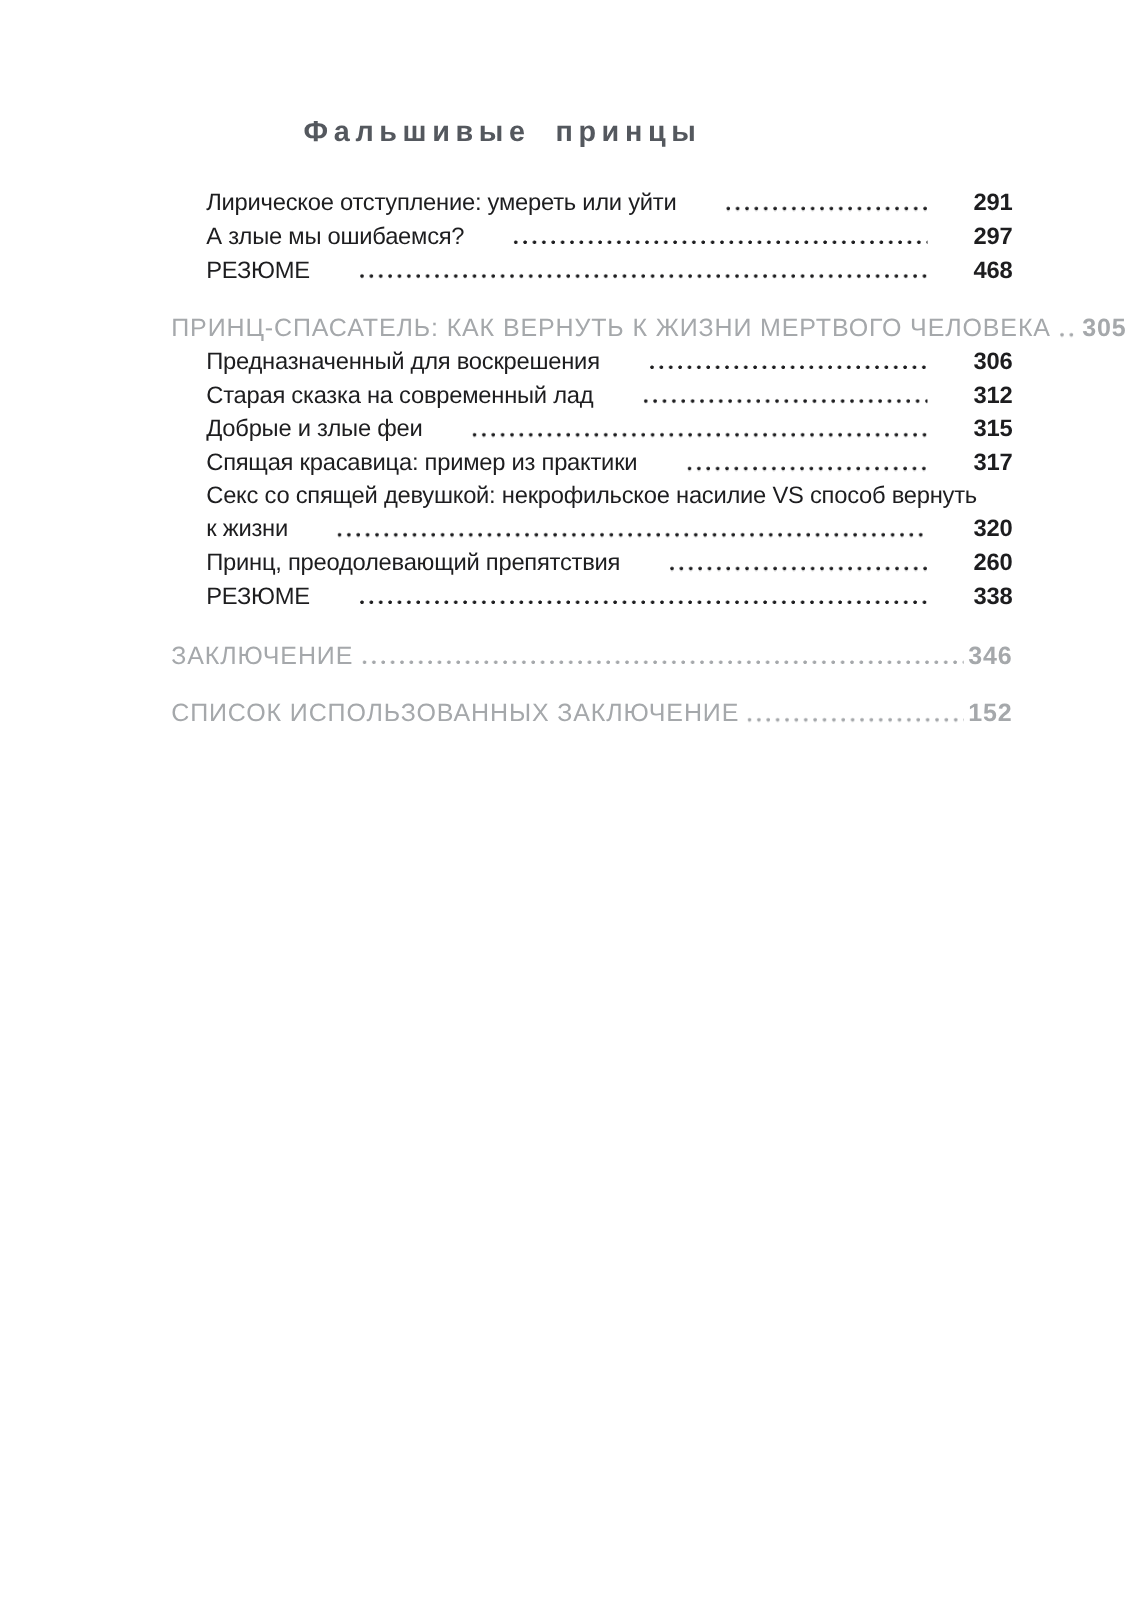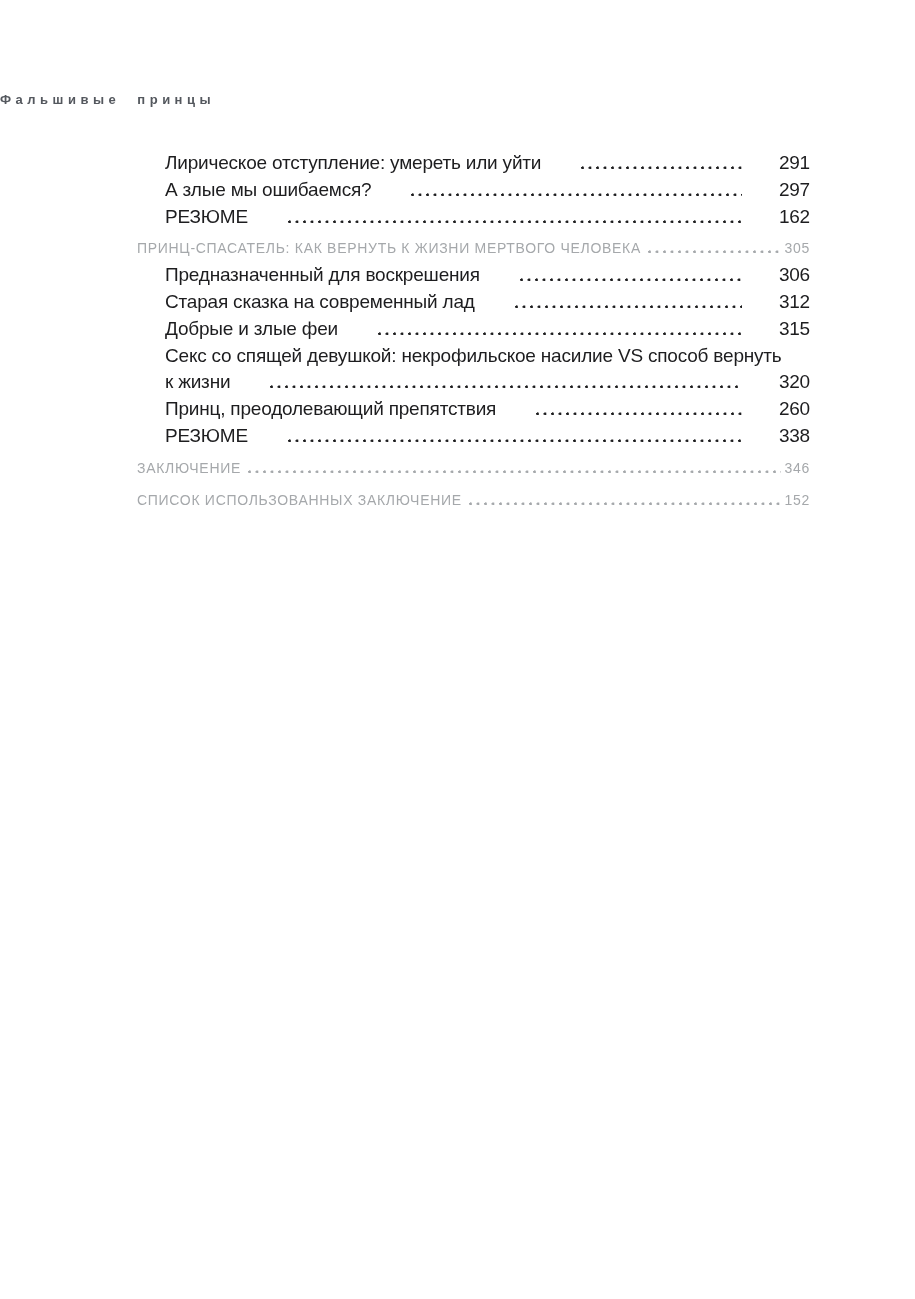--- a/index.html
+++ b/index.html
@@ -16,22 +16,23 @@
   }
   .page {
     position: absolute;
     inset: 0;
   }
   .running-head {
     position: absolute;
     top: 92px;
     left: 0;
     width: 804px;
+    text-align: center;
     font-weight: bold;
-    font-size: 13px;
+    font-size: 23px;
     letter-spacing: 4.5px;
     word-spacing: 9px;
     color: var(--head-color, #54585e);
   }
   .toc {
     position: absolute;
     top: 150px;
     left: 137px;
     width: 673px;
   }
@@ -45,23 +46,23 @@
     color: var(--entry-color, #1d1d1f);
     font-size: 19px;
     letter-spacing: -0.2px;
   }
   .toc-row.entry .toc-line {
     padding-left: 28px;
     gap: 33px;
   }
   .toc-row.section {
     color: var(--section-color, #a5a8ab);
-    font-size: 14px;
+    font-size: 20px;
     letter-spacing: 0.7px;
-    margin-top: 5px;
+    margin-top: 20px;
   }
   .toc-title {
     white-space: nowrap;
   }
   .leader {
     flex: 1;
     position: relative;
     margin: 0 2px 0 5px;
     min-width: 18px;
   }
@@ -71,20 +72,21 @@
     left: 2px;
     right: 2px;
     bottom: -1px;
     height: 4px;
     background-image: radial-gradient(circle at 1.6px 1.8px, currentColor 1.15px, transparent 1.7px);
     background-size: 7.5px 4px;
     background-repeat: repeat-x;
   }
   .toc-page {
     white-space: nowrap;
+    font-weight: bold;
   }
 </style>
 </head>
 <body style="--bg-color: #ffffff; --head-color: #54585e; --entry-color: #1d1d1f; --section-color: #a5a8ab;">
 
 <div class="page">
   <div class="running-head">Фальшивые принцы</div>
 
   <div class="toc">
       <div class="toc-row entry">
@@ -98,21 +100,21 @@
         <div class="toc-line">
           <span class="toc-title">А злые мы ошибаемся?</span>
           <span class="leader"></span>
           <span class="toc-page">297</span>
         </div>
       </div>
       <div class="toc-row entry">
         <div class="toc-line">
           <span class="toc-title">РЕЗЮМЕ</span>
           <span class="leader"></span>
-          <span class="toc-page">162</span>
+          <span class="toc-page">468</span>
         </div>
       </div>
       <div class="toc-row section">
         <div class="toc-line">
           <span class="toc-title">ПРИНЦ-СПАСАТЕЛЬ: КАК ВЕРНУТЬ К ЖИЗНИ МЕРТВОГО ЧЕЛОВЕКА</span>
           <span class="leader"></span>
           <span class="toc-page">305</span>
         </div>
       </div>
       <div class="toc-row entry">
@@ -127,20 +129,27 @@
           <span class="toc-title">Старая сказка на современный лад</span>
           <span class="leader"></span>
           <span class="toc-page">312</span>
         </div>
       </div>
       <div class="toc-row entry">
         <div class="toc-line">
           <span class="toc-title">Добрые и злые феи</span>
           <span class="leader"></span>
           <span class="toc-page">315</span>
+        </div>
+      </div>
+      <div class="toc-row entry">
+        <div class="toc-line">
+          <span class="toc-title">Спящая красавица: пример из практики</span>
+          <span class="leader"></span>
+          <span class="toc-page">317</span>
         </div>
       </div>
       <div class="toc-row entry">
         <div class="toc-line">
           <span class="toc-title">Секс со спящей девушкой: некрофильское насилие VS способ вернуть</span>
         </div>
         <div class="toc-line">
           <span class="toc-title">к жизни</span>
           <span class="leader"></span>
           <span class="toc-page">320</span>

